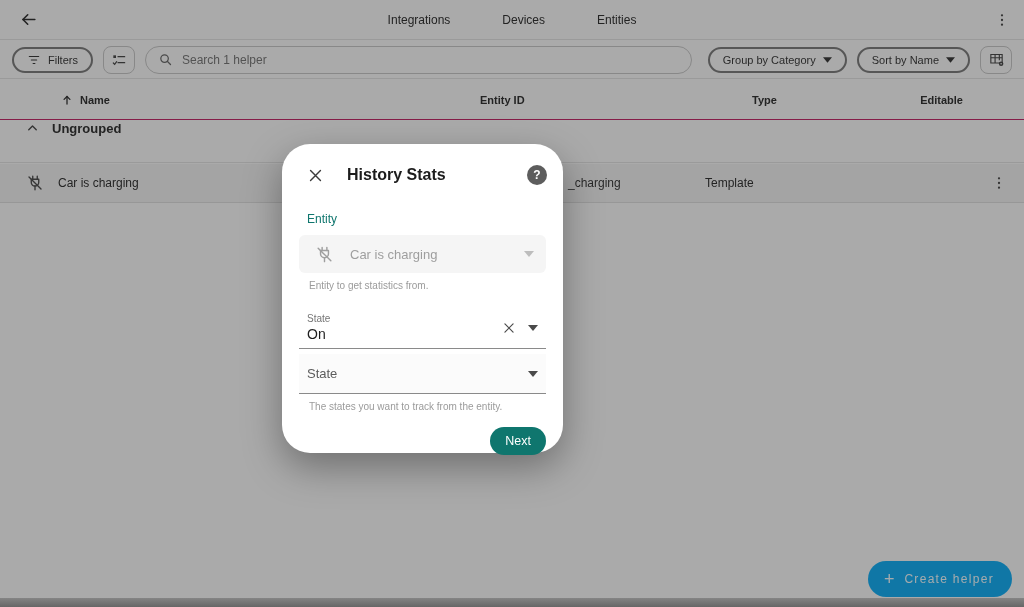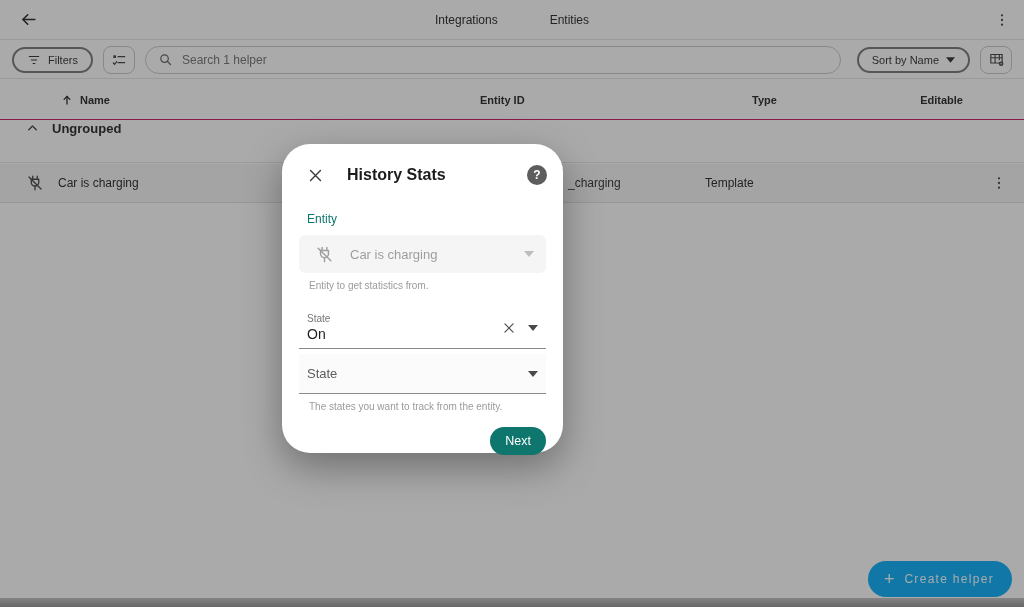--- a/index.html
+++ b/index.html
@@ -137,20 +137,23 @@
             <path d="M20 12H5"></path>
             <path d="M11 18l-6-6 6-6"></path>
           </svg>
       </span>
     </button>
     <nav class="tabs">
       <div class="tab">
           <span>Integrations</span>
         </div>
       <div class="tab">
+          <span>Devices</span>
+        </div>
+      <div class="tab">
           <span>Entities</span>
         </div>
     </nav>
     <button class="kebab-btn">
       <span>
         <svg width="16" height="16" viewBox="0 0 24 24" fill="currentColor">
             <circle cx="12" cy="5" r="1.7"></circle>
             <circle cx="12" cy="12" r="1.7"></circle>
             <circle cx="12" cy="19" r="1.7"></circle>
           </svg>
@@ -181,20 +184,28 @@
     </button>
     <div class="searchbox">
       <span>
         <svg width="15" height="15" viewBox="0 0 24 24" fill="none" stroke="currentColor" stroke-width="2" stroke-linecap="round">
             <circle cx="10.5" cy="10.5" r="6"></circle>
             <path d="M15.2 15.2L20 20"></path>
           </svg>
       </span>
       <input type="text" placeholder="Search 1 helper" style="">
     </div>
+    <button class="chip">
+      <span>Group by Category</span>
+      <span class="caret">
+        <svg width="9" height="6" viewBox="0 0 10 6" fill="currentColor">
+            <path d="M0 0h10L5 6z"></path>
+          </svg>
+      </span>
+    </button>
     <button class="chip">
       <span>Sort by Name</span>
       <span class="caret">
         <svg width="9" height="6" viewBox="0 0 10 6" fill="currentColor">
             <path d="M0 0h10L5 6z"></path>
           </svg>
       </span>
     </button>
     <button class="iconbtn">
       <span>

